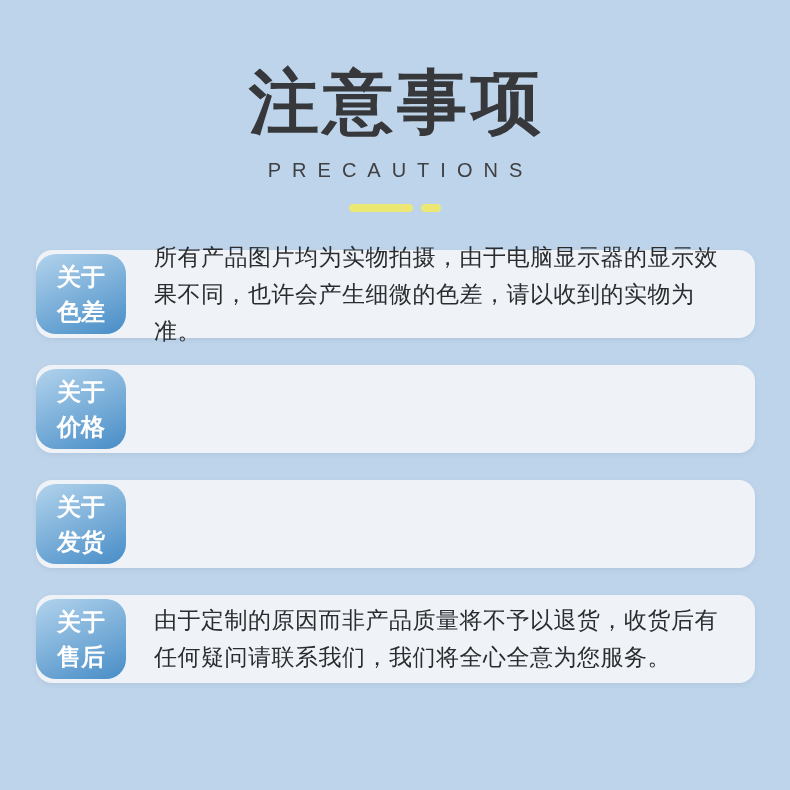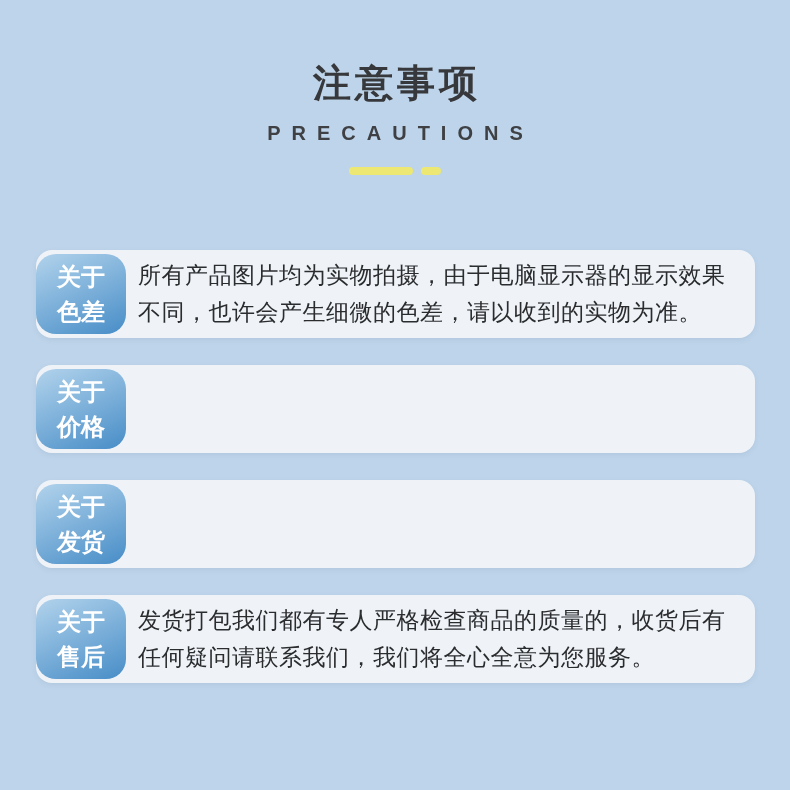--- a/index.html
+++ b/index.html
@@ -22,31 +22,31 @@
     overflow:hidden;
   }
   .header{
     position:absolute;
     top:62px;
     left:0;
     width:790px;
     text-align:center;
   }
   .title{
-    font-size:38px;
+    font-size:70px;
     font-weight:700;
     letter-spacing:4px;
     padding-left:4px;
     color:var(--title-color);
     line-height:1.15;
   }
   .subtitle{
     margin-top:16px;
     font-size:20px;
-    font-weight:700;
+    font-weight:400;
     letter-spacing:11px;
     padding-left:11px;
     color:var(--subtitle-color);
   }
   .underline{
     margin-top:22px;
     display:flex;
     justify-content:center;
     align-items:center;
     gap:8px;
@@ -67,20 +67,21 @@
   }
   .card{
     position:relative;
     height:88px;
     margin-bottom:27px;
     background:var(--card-bg);
     border-radius:16px;
     display:flex;
     align-items:center;
     box-shadow:0 2px 5px rgba(90,120,160,0.12);
+    padding-left:16px;
   }
   .badge{
     position:absolute;
     left:0;
     top:50%;
     transform:translateY(-50%);
     width:90px;
     height:80px;
     border-radius:20px;
     background:linear-gradient(155deg,var(--badge-grad-start) 0%,var(--badge-grad-end) 100%);
@@ -137,16 +138,16 @@
       <span>关于</span>
       <span>发货</span>
     </div>
   </div>
 
   <div class="card">
     <div class="badge">
       <span>关于</span>
       <span>售后</span>
     </div>
-    <p class="card-text">发货打包我们都有专人严格检查商品的质量的，收货后有任何疑问请联系我们，我们将全心全意为您服务。</p>
+    <p class="card-text">由于定制的原因而非产品质量将不予以退货，收货后有任何疑问请联系我们，我们将全心全意为您服务。</p>
   </div>
 
 </div>
 
 </body></html>

